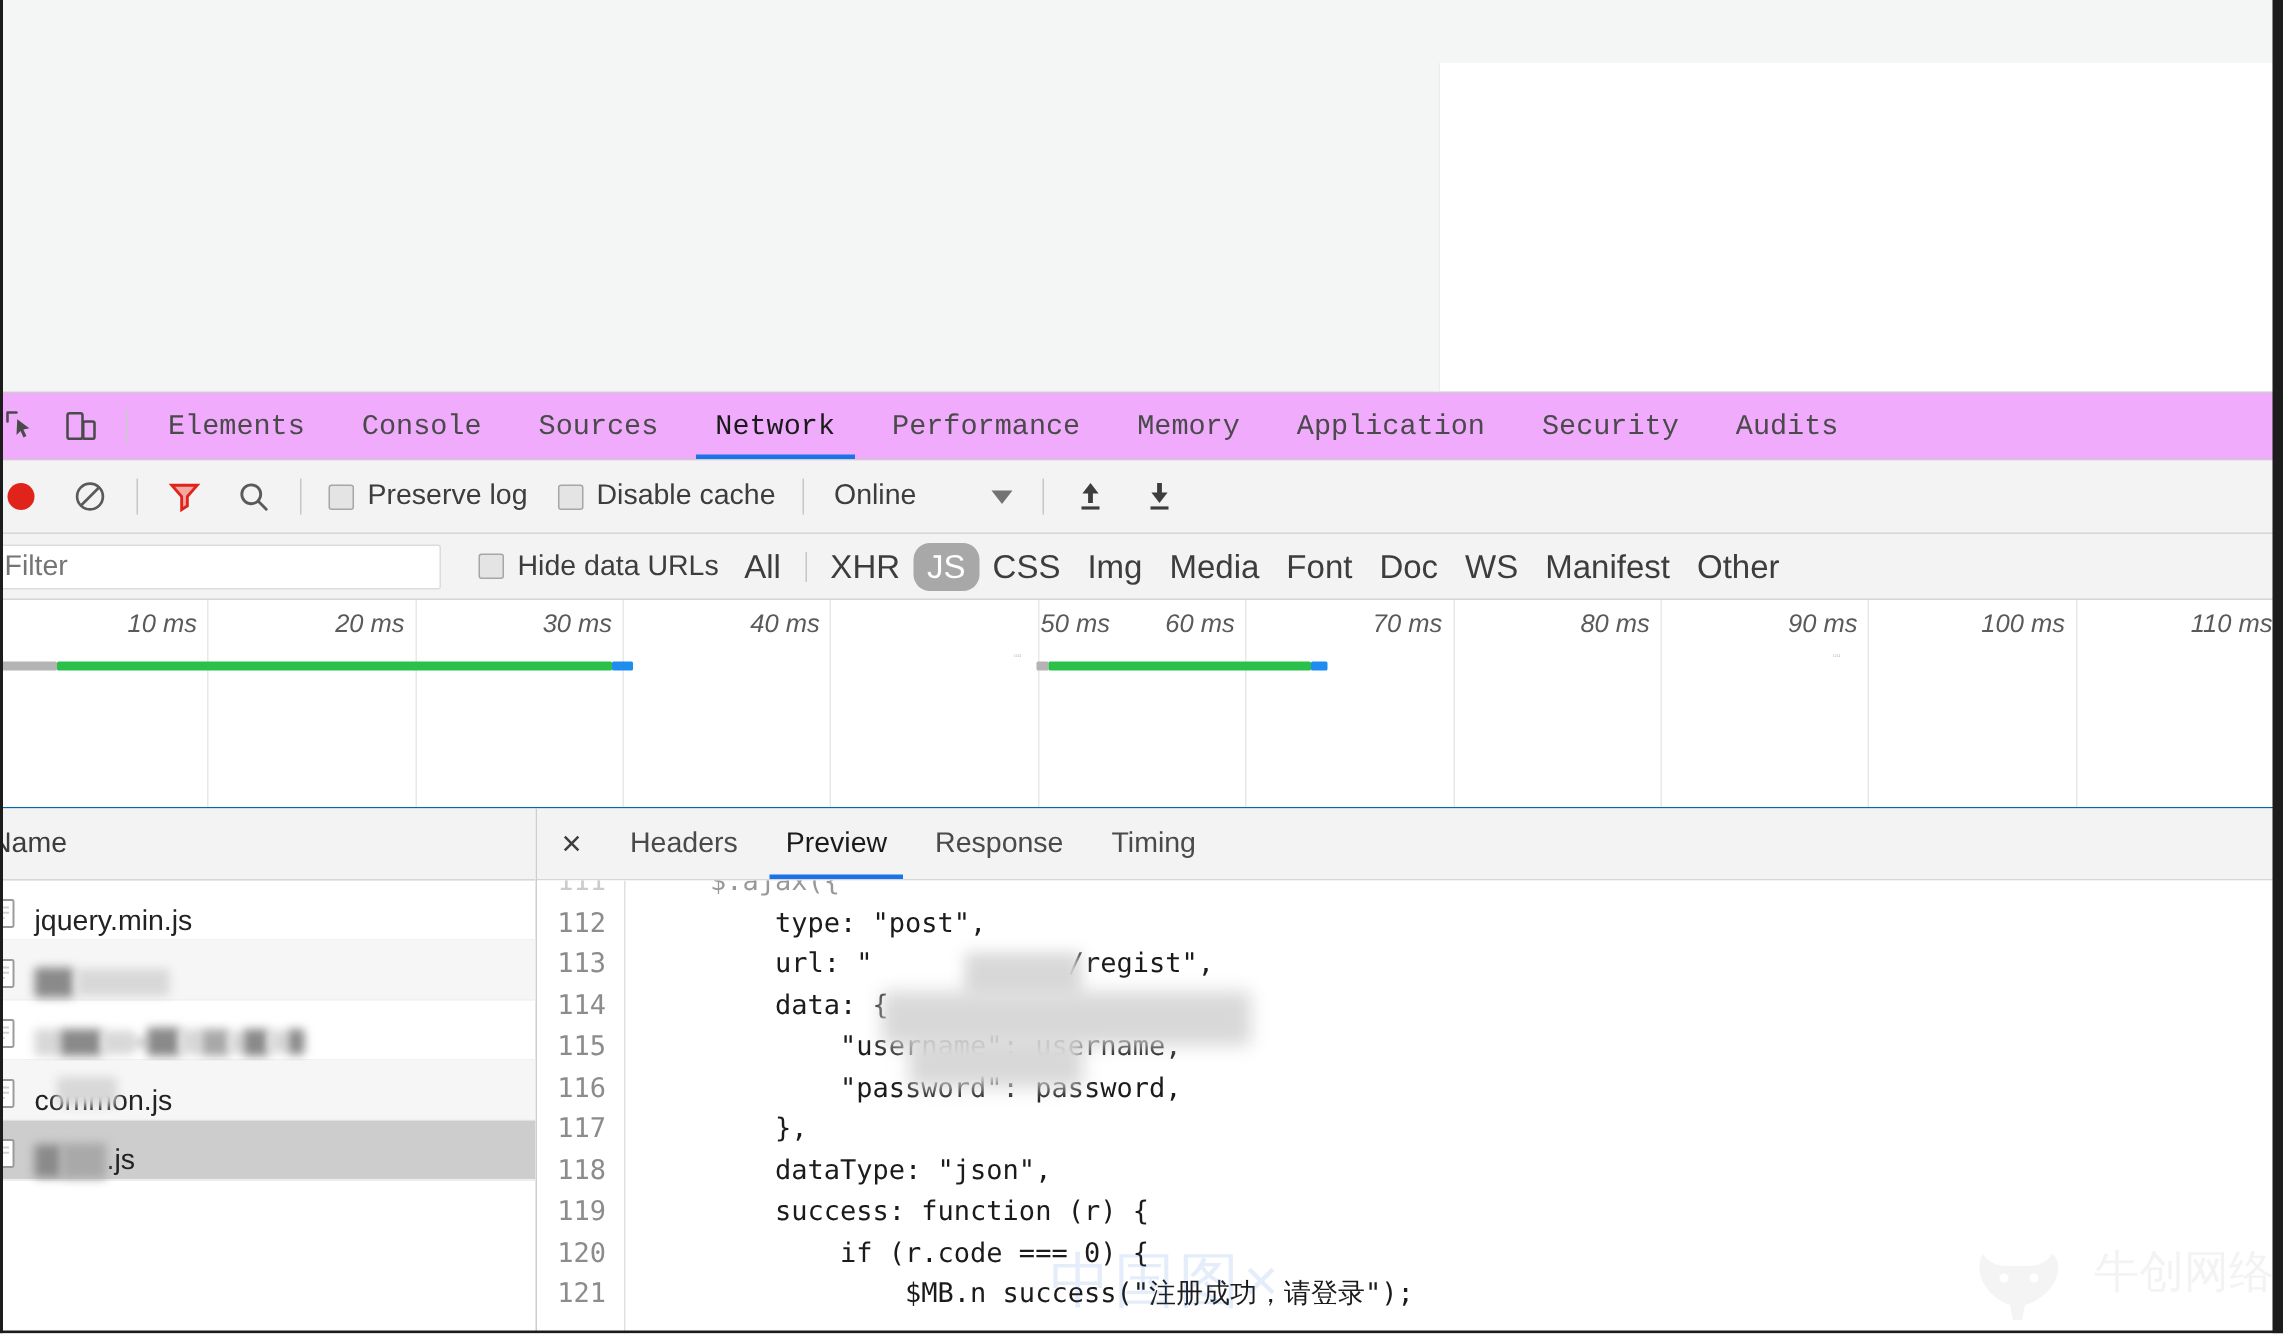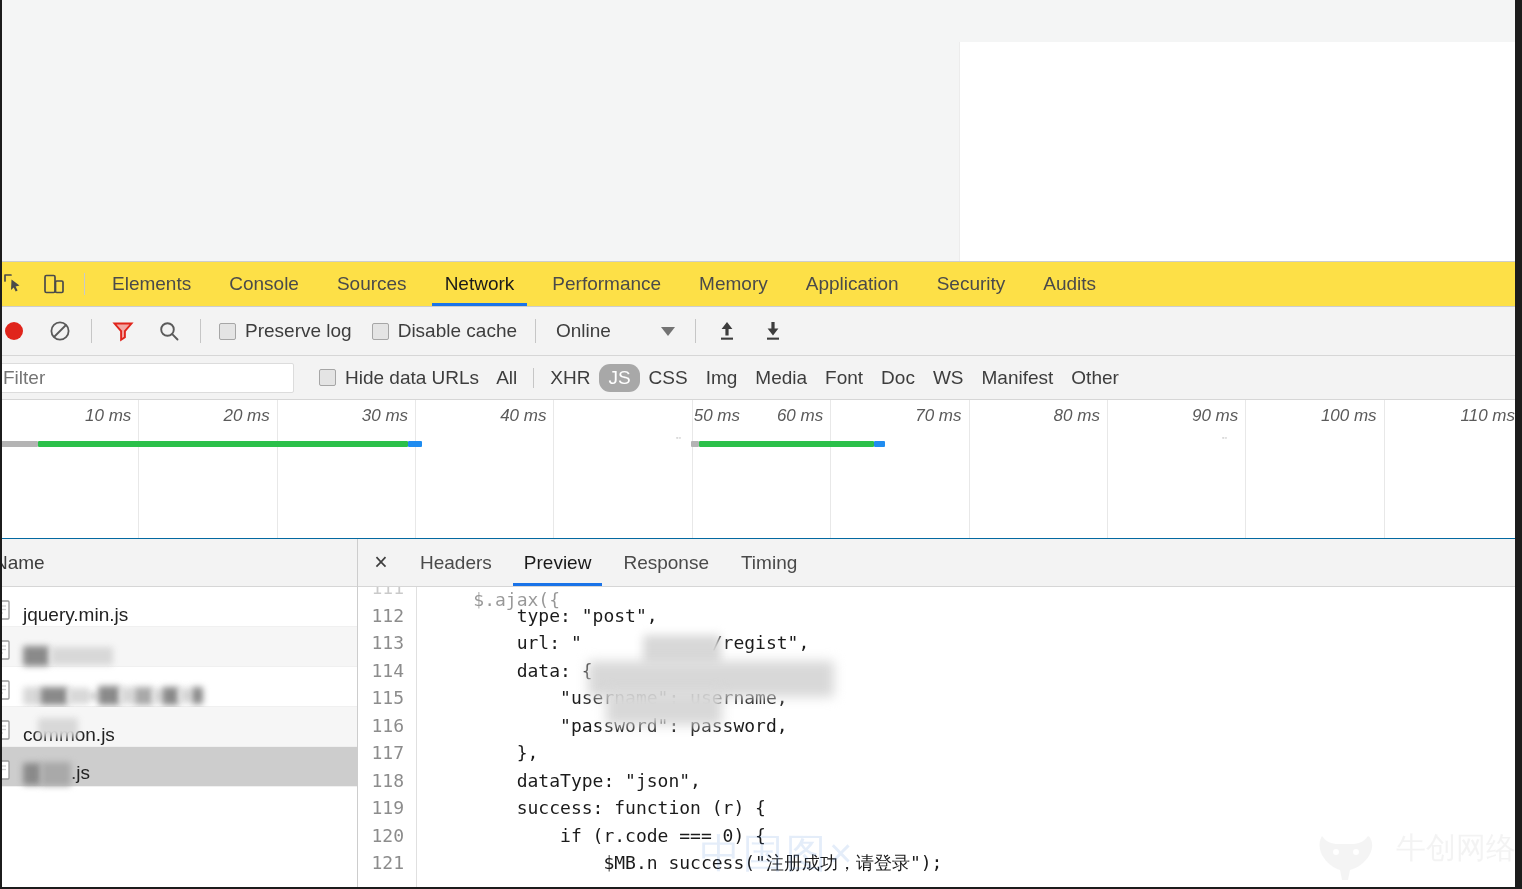--- a/index.html
+++ b/index.html
@@ -48,25 +48,26 @@
     height: 628px;
     background: #ffffff;
     border-top: 1px solid #cdcdcd;
     box-sizing: border-box;
   }
 
   
   .dt-tabs {
     position: relative;
     height: 45px;
-    background: #fde047;
+    background: #f0abfc;
     border-bottom: 1px solid #cdcdcd;
     display: flex;
     align-items: center;
     box-sizing: border-box;
+    font-family: Liberation Mono, monospace;
   }
   .dt-icon-btn {
     width: 40px;
     height: 44px;
     display: flex;
     align-items: center;
     justify-content: center;
     flex: 0 0 auto;
   }
   .dt-icon-btn:first-child { margin-left: -6px; }
@@ -194,21 +195,21 @@
     flex: 0 0 auto;
     white-space: nowrap;
   }
   .type-list {
     display: flex;
     align-items: center;
     margin-left: 8px;
     flex: 0 0 auto;
   }
   .type-pill {
-    font-size: 19px;
+    font-size: 22px;
     color: #3d3d3d;
     padding: 3px 9px;
     border-radius: 11px;
     white-space: nowrap;
   }
   .type-pill.active {
     background: #a8a8a8;
     color: #ffffff;
   }
   .type-sep {
@@ -707,21 +708,21 @@
               <span>Response</span>
             </div>
           <div class="d-tab">
               <span>Timing</span>
             </div>
         </div>
 
         <div class="code-view">
           <div class="code-gutter"></div>
           <div class="code-lines" id="codeHost">
-              <div class="code-line"><span class="ln" style="opacity: 0.45;">111</span><span class="lc" style="opacity: 0.45; margin-top: 12px;">    $.ajax({</span></div>
+              <div class="code-line"><span class="ln" style="opacity: 0.45;">111</span><span class="lc" style="opacity: 0.45;">    $.ajax({</span></div>
               <div class="code-line"><span class="ln">112</span><span class="lc">        type: "post",</span></div>
               <div class="code-line"><span class="ln">113</span><span class="lc">        url: "            /regist",</span></div>
               <div class="code-line"><span class="ln">114</span><span class="lc">        data: {</span></div>
               <div class="code-line"><span class="ln">115</span><span class="lc">            "username": username,</span></div>
               <div class="code-line"><span class="ln">116</span><span class="lc">            "password": password,</span></div>
               <div class="code-line"><span class="ln">117</span><span class="lc">        },</span></div>
               <div class="code-line"><span class="ln">118</span><span class="lc">        dataType: "json",</span></div>
               <div class="code-line"><span class="ln">119</span><span class="lc">        success: function (r) {</span></div>
               <div class="code-line"><span class="ln">120</span><span class="lc">            if (r.code === 0) {</span></div>
               <div class="code-line"><span class="ln">121</span><span class="lc">                $MB.n success("注册成功，请登录");</span></div>

